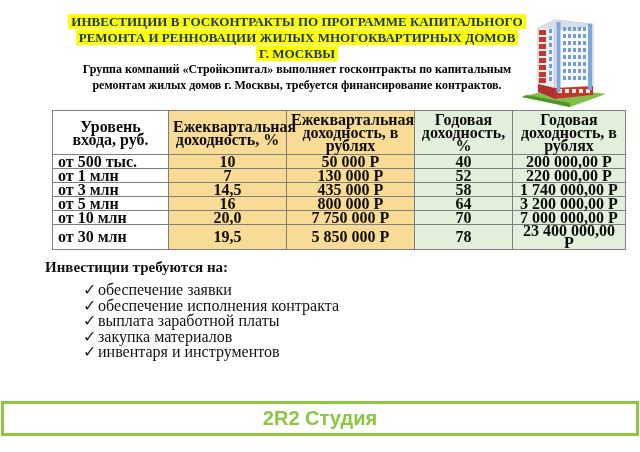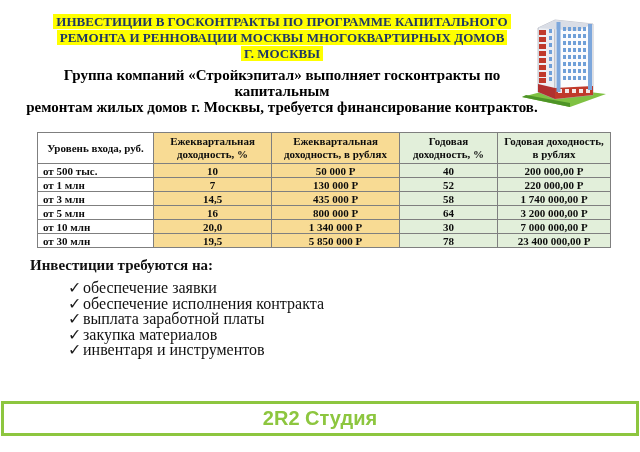--- a/index.html
+++ b/index.html
@@ -4,41 +4,42 @@
 <style>
   * { margin: 0; padding: 0; box-sizing: border-box; }
   html, body { background: #fff; }
   .page {
     position: relative;
     width: 640px; height: 444px;
     background: #fff;
     overflow: hidden;
     font-family: "Liberation Serif", serif;
     color: #111;
+    padding-left: 15px;
   }
   
   .header-block { padding-top: 13px; width: 520px; margin-left: 22px; text-align: center; }
   .title-line { line-height: 15px; }
   .title-line .hl {
     background: var(--highlight, #ffff00);
     color: var(--title_text, #1f3864);
     font-weight: bold;
     font-size: 13px;
     padding: 0 3px;
   }
-  .subtitle { margin-top: 6px; font-weight: bold; font-size: 15px; line-height: 16px; color: #000; }
+  .subtitle { font-weight: bold; font-size: 12px; line-height: 16px; color: #000; }
   
   .building { position: absolute; top: 7px; right: 30px; width: 92px; height: 106px; }
   
   table.rates {
     margin: 17px 0 0 37px;
     border-collapse: collapse;
     table-layout: fixed;
     width: 573px;
-    font-size: 11px;
+    font-size: 16px;
     font-weight: bold;
     color: #0d0d0d;
     border-radius: 21px;
   }
   table.rates th, table.rates td { border: 1px solid #7f7f7f; }
   table.rates th { padding: 2px 4px; text-align: center; vertical-align: middle; line-height: 13px; font-weight: bold; }
   table.rates td { height: 14px; line-height: 12px; padding: 0 5px; text-align: center; margin-top: 16px; }
   table.rates td.entry { text-align: left; background: #fff; }
   .col-q { background: var(--quarterly_bg, #f8db94); }
   .col-y { background: var(--annual_bg, #e2efda); }
@@ -60,21 +61,21 @@
     color: var(--banner_green, #8dc63f);
   }
 </style>
 </head>
 <body>
 
 <div class="page">
 
   <div class="header-block">
     <div class="title-line"><span class="hl">ИНВЕСТИЦИИ В ГОСКОНТРАКТЫ ПО ПРОГРАММЕ КАПИТАЛЬНОГО</span></div>
-    <div class="title-line"><span class="hl">РЕМОНТА И РЕННОВАЦИИ МОСКВЫ МНОГОКВАРТИРНЫХ ДОМОВ</span></div>
+    <div class="title-line"><span class="hl">РЕМОНТА И РЕННОВАЦИИ ЖИЛЫХ МНОГОКВАРТИРНЫХ ДОМОВ</span></div>
     <div class="title-line"><span class="hl">Г. МОСКВЫ</span></div>
     <div class="subtitle">
       <div>Группа компаний «Стройкэпитал» выполняет госконтракты по капитальным</div>
       <div>ремонтам жилых домов г. Москвы, требуется финансирование контрактов.</div>
     </div>
   </div>
 
   <svg class="building" viewBox="0 0 92 106" aria-hidden="true">
 
     <polygon points="4,90 38,81 88,87 52,100" fill="#7fc142"></polygon>
@@ -205,22 +206,22 @@
       <tr>
         <td class="entry">от 5 млн</td>
         <td class="col-q">16</td>
         <td class="col-q">800 000 Р</td>
         <td class="col-y">64</td>
         <td class="col-y">3 200 000,00 Р</td>
       </tr>
       <tr>
         <td class="entry">от 10 млн</td>
         <td class="col-q">20,0</td>
-        <td class="col-q">1 340 000 Р</td>
-        <td class="col-y">30</td>
+        <td class="col-q">7 750 000 Р</td>
+        <td class="col-y">70</td>
         <td class="col-y">7 000 000,00 Р</td>
       </tr>
       <tr>
         <td class="entry">от 30 млн</td>
         <td class="col-q">19,5</td>
         <td class="col-q">5 850 000 Р</td>
         <td class="col-y">78</td>
         <td class="col-y">23 400 000,00 Р</td>
       </tr>
     </tbody>

